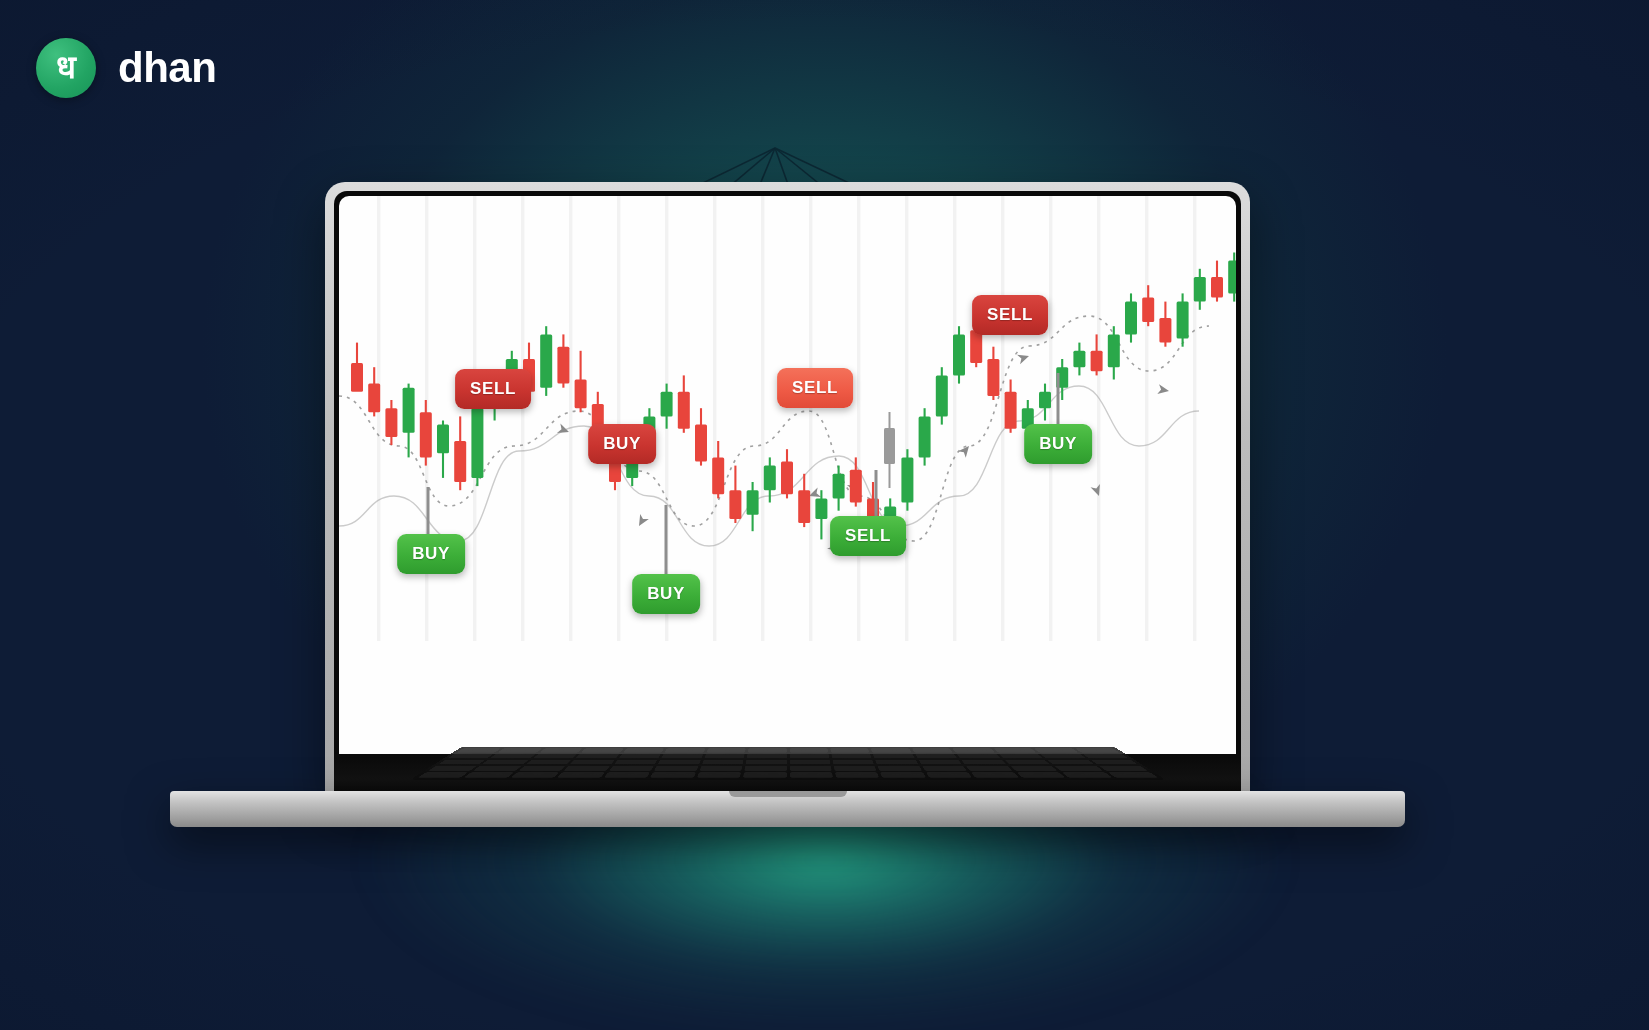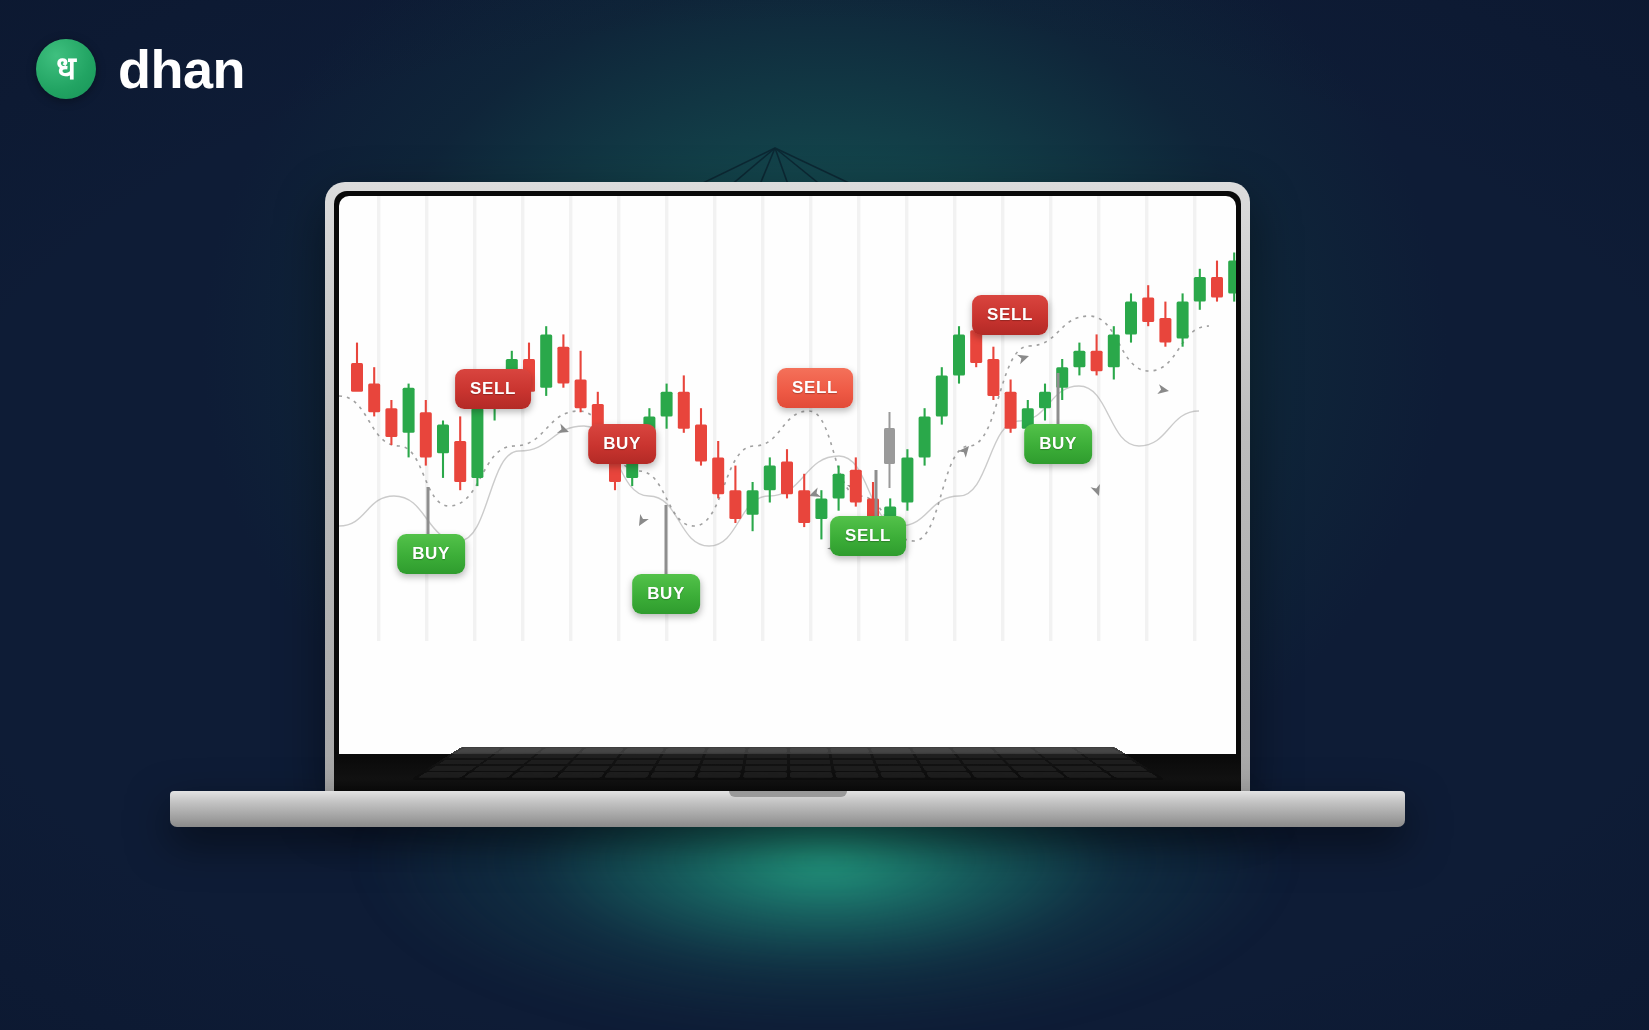--- a/index.html
+++ b/index.html
@@ -40,21 +40,21 @@
   .logo-mark{
     width:60px;height:60px;border-radius:50%;
     background:radial-gradient(circle at 34% 28%,#3fc07f 0%,#22a463 58%,#179457 100%);
     display:flex;align-items:center;justify-content:center;
     box-shadow:0 2px 10px rgba(0,0,0,.35);
   }
   .logo-mark span{
     color:#fff;font-size:32px;line-height:1;font-weight:600;
     font-family:"DejaVu Sans",sans-serif;margin-top:-2px;
   }
-  .logo-text{color:#fff;font-size:54px;font-weight:700;letter-spacing:-.5px;}
+  .logo-text{color:#fff;font-size:42px;font-weight:700;letter-spacing:-.5px;}
 
   
   .laptop{position:absolute;left:325px;top:182px;width:925px;}
   .lid{
     position:relative;width:925px;height:617px;
     border-radius:20px 20px 8px 8px;
     background:linear-gradient(180deg,#dcdcdc 0%,#bdbdbd 40%,#a6a6a6 100%);
     padding:9px 9px 0 9px;box-sizing:border-box;
     box-shadow:0 18px 50px rgba(0,0,0,.45);
   }

